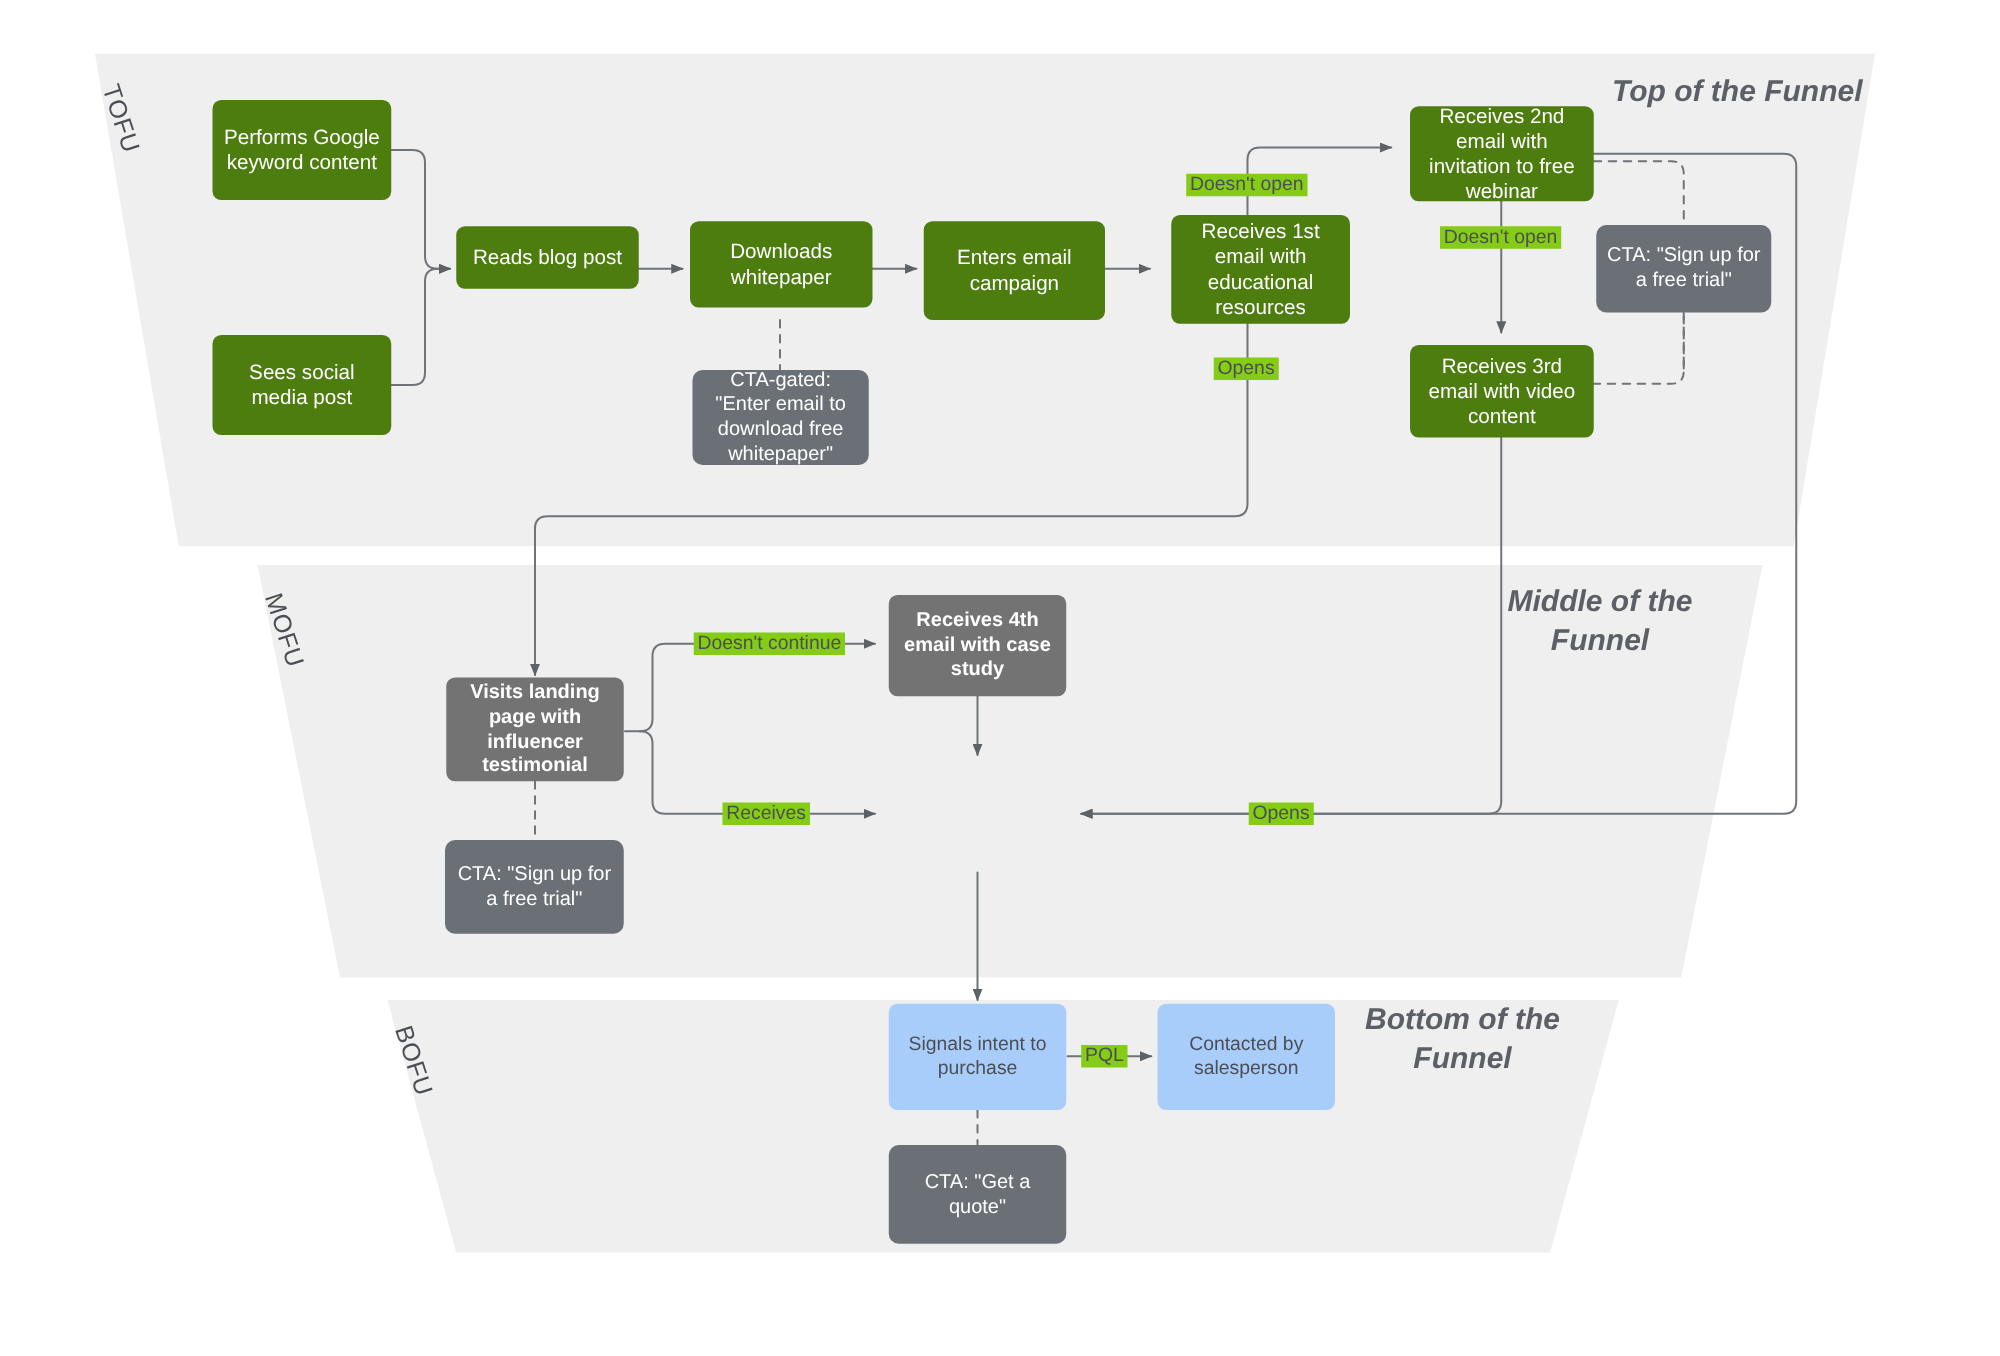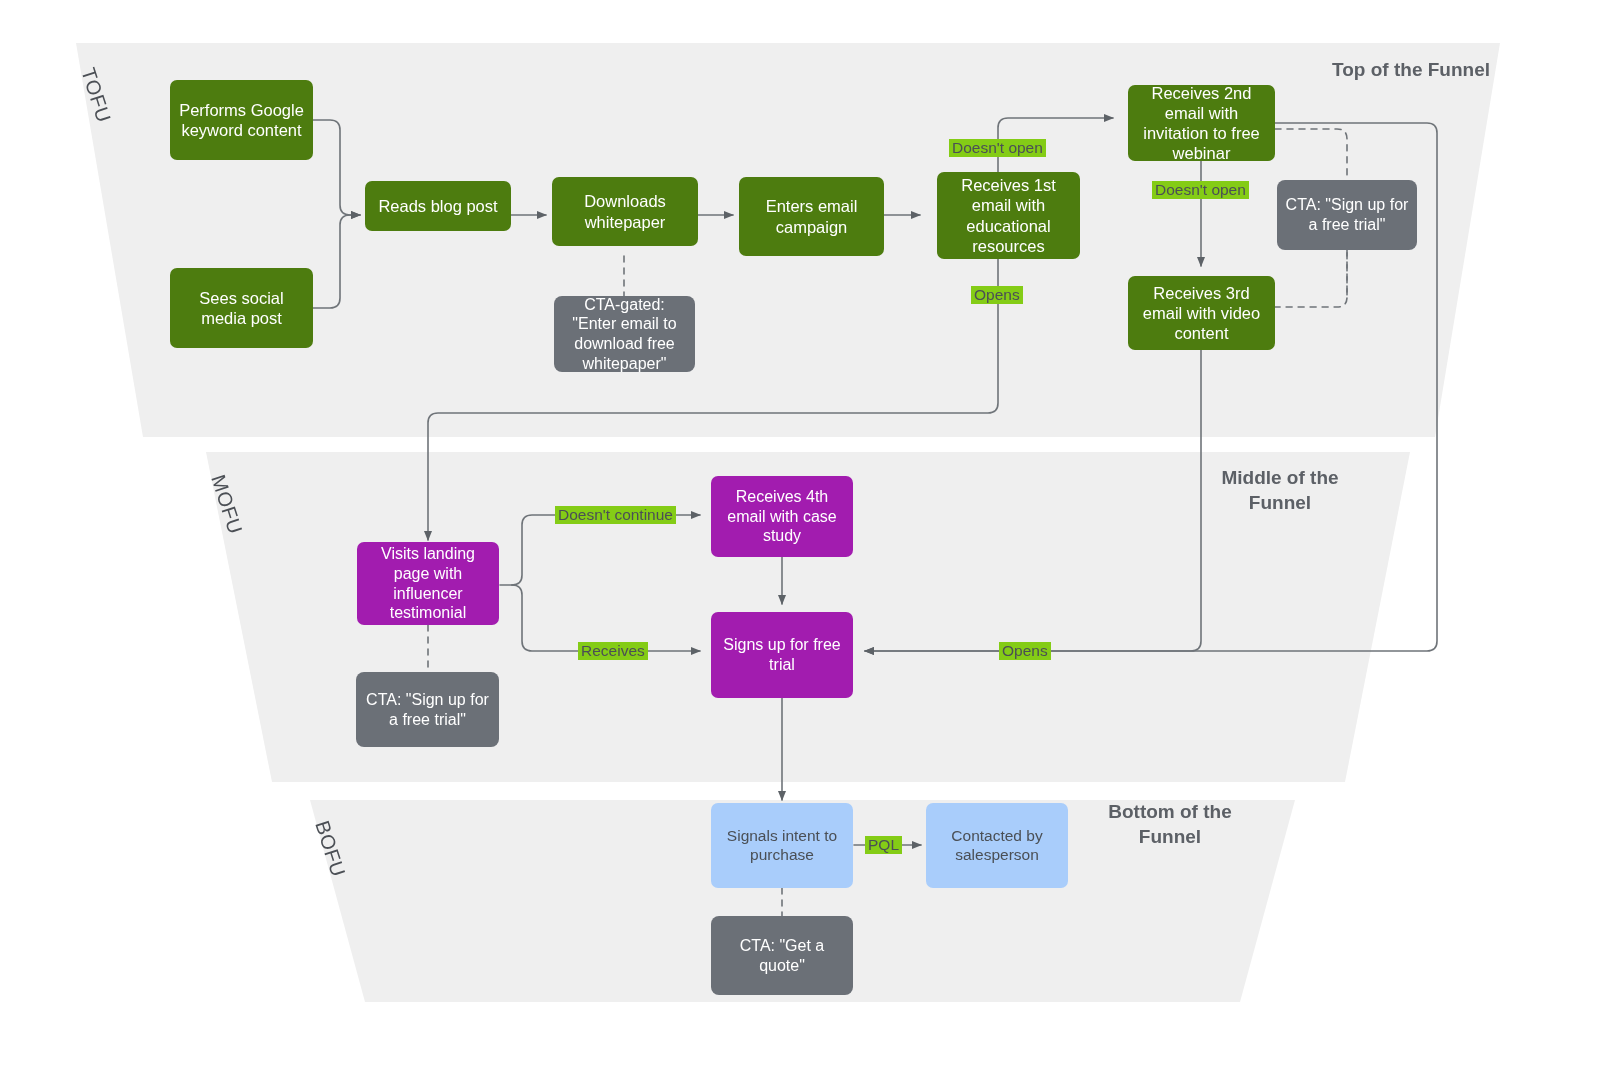--- a/index.html
+++ b/index.html
@@ -3,24 +3,24 @@
 <meta charset="utf-8">
 <title>Funnel Flowchart</title>
 <style>
   html,body{margin:0;padding:0;background:#ffffff;}
   body{font-family:"Liberation Sans","DejaVu Sans",sans-serif;}
   #stage{position:relative;width:1600px;height:1085px;background:#ffffff;overflow:hidden;}
   svg.layer{position:absolute;left:0;top:0;width:1600px;height:1085px;}
   .node{position:absolute;box-sizing:border-box;border-radius:7px;display:flex;align-items:center;
         justify-content:center;text-align:center;line-height:1.22;padding:4px 8px;}
   .tofu-node{background:#4d7c0f;color:#ffffff;font-size:16.5px;}
-  .mofu-node{background:#a21caf;color:#ffffff;font-size:16px;}
+  .mofu-node{background:#737373;color:#ffffff;font-size:16px;font-weight:bold;}
   .bofu-node{background:#a9cdfb;color:#4a4f55;font-size:15.5px;}
   .cta-node{background:#6b7077;color:#ffffff;font-size:16px;border-radius:8px;}
-  .stage-title{position:absolute;color:#5c6066;font-weight:bold;font-size:19px;text-align:center;line-height:1.3;}
+  .stage-title{position:absolute;color:#5c6066;font-weight:bold;font-size:24px;text-align:center;line-height:1.3;font-style:italic;}
   .stage-abbr{position:absolute;color:#4b4f55;font-size:20px;font-weight:normal;letter-spacing:.5px;
               transform-origin:left top;white-space:nowrap;}
   .edge-label{position:absolute;color:#4b4f55;font-size:15.5px;white-space:nowrap;
               background:#84cc16;padding:0 3px;}
 </style>
 </head>
 <body>
 
 <div id="stage">
 
@@ -116,21 +116,20 @@
   <div class="node tofu-node" style="left:1128px;top:276px;width:147px;height:74px;">Receives 3rd email with video content</div>
 
   <div class="node cta-node" style="left:554px;top:296px;width:141px;height:76px;">CTA-gated: "Enter email to download free whitepaper"</div>
 
   <div class="node cta-node" style="left:1277px;top:180px;width:140px;height:70px;">CTA: "Sign up for a free trial"</div>
 
   <div class="node mofu-node" style="left:357px;top:542px;width:142px;height:83px;">Visits landing page with influencer testimonial</div>
 
   <div class="node mofu-node" style="left:711px;top:476px;width:142px;height:81px;">Receives 4th email with case study</div>
 
-  <div class="node mofu-node" style="left:711px;top:612px;width:142px;height:86px;">Signs up for free trial</div>
 
   <div class="node cta-node" style="left:356px;top:672px;width:143px;height:75px;">CTA: "Sign up for a free trial"</div>
 
   <div class="node bofu-node" style="left:711px;top:803px;width:142px;height:85px;">Signals intent to purchase</div>
 
   <div class="node bofu-node" style="left:926px;top:803px;width:142px;height:85px;">Contacted by salesperson</div>
 
   <div class="node cta-node" style="left:711px;top:916px;width:142px;height:79px;">CTA: "Get a quote"</div>
 
   <div class="edge-label" style="left:949px;top:139px;">Doesn't open</div>

